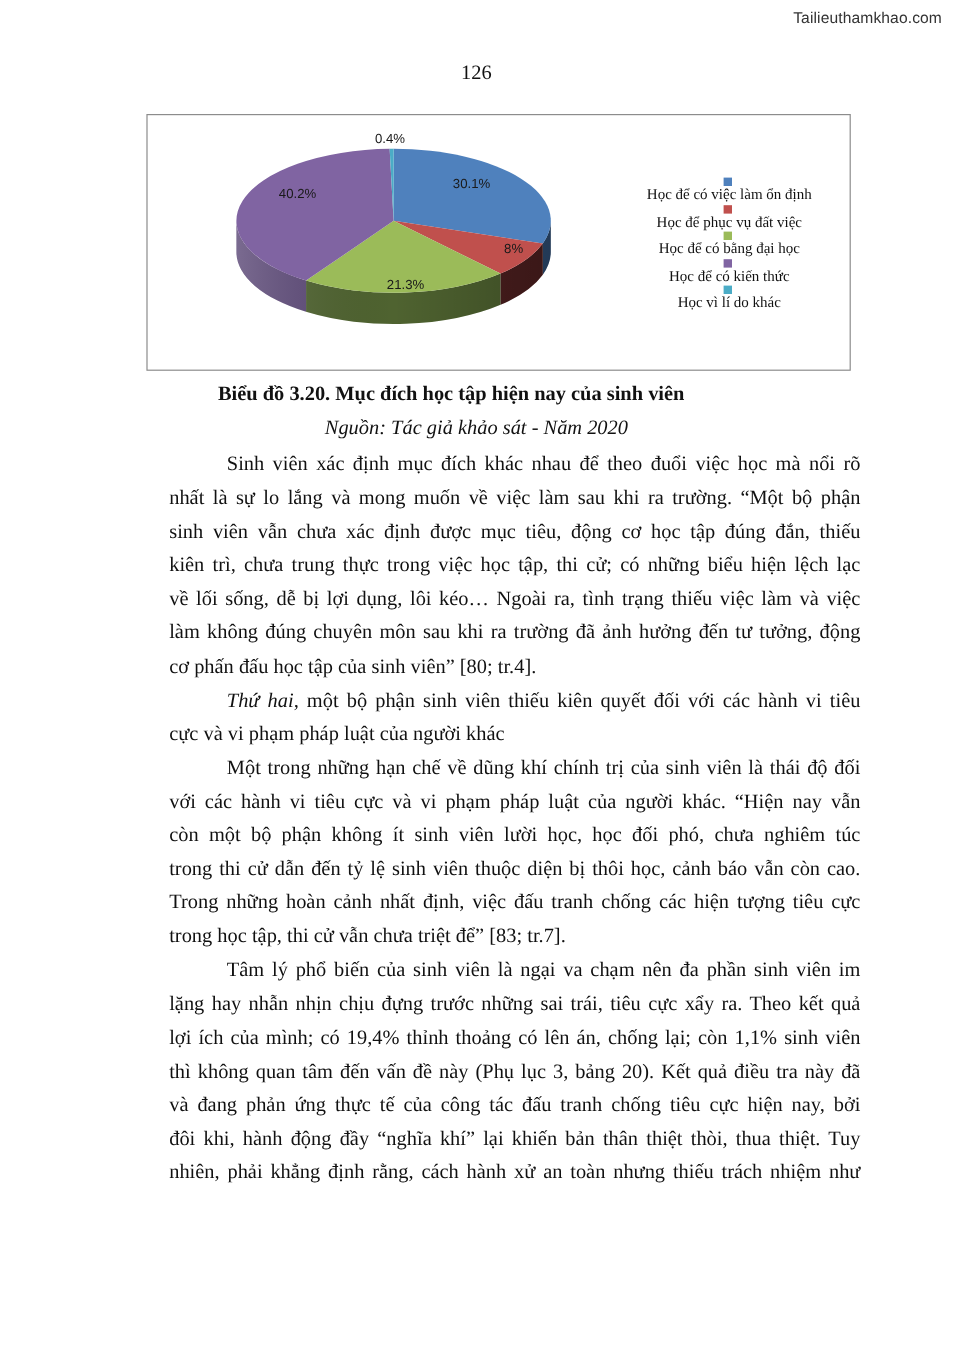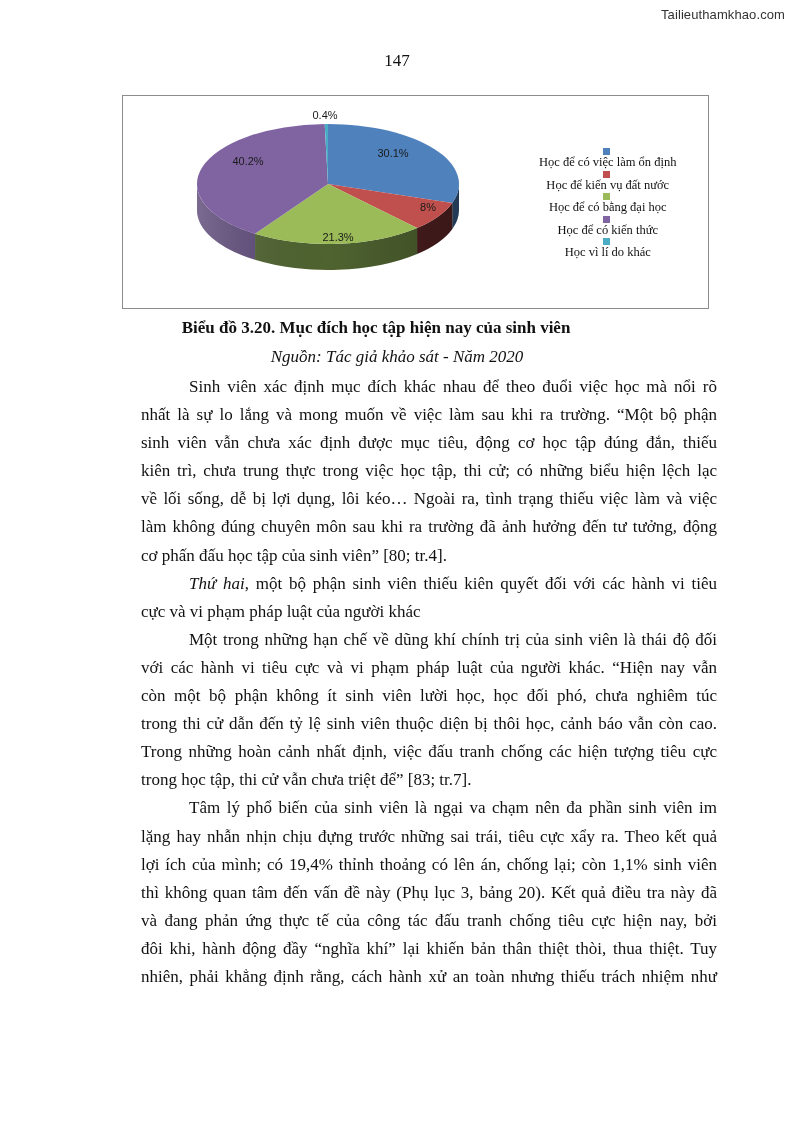--- a/index.html
+++ b/index.html
@@ -19,21 +19,21 @@
     .source { position: absolute; top: 347px; left: 0; width: 794px; text-align: center; font-style: italic; font-size: 17px; }
     .body-text { position: absolute; top: 373px; left: 113px; width: 604px; font-size: 17px; line-height: 28.1px; text-align: justify; }
     .line { display: block; text-align: justify; text-align-last: justify; white-space: nowrap; margin-left: 28px; }
     .line.last { text-align-last: left; }
     .line.indent { padding-left: 48px; }
   </style>
 </head>
 <body>
 
 <div class="watermark">Tailieuthamkhao.com</div>
-<div class="page-number">147</div>
+<div class="page-number">126</div>
 
 <div class="chart-frame">
   <svg id="pie-svg" width="587" height="214">
       <defs>
         <linearGradient id="sideShade" x1="0" x2="1">
           <stop offset="0" stop-color="#ffffff" stop-opacity="0.18"></stop>
           <stop offset="0.5" stop-color="#000000" stop-opacity="0"></stop>
           <stop offset="1" stop-color="#000000" stop-opacity="0.25"></stop>
         </linearGradient>
       </defs>
@@ -55,21 +55,21 @@
       <text x="125" y="69" text-anchor="middle" class="pie-label">40.2%</text>
       <text x="202" y="23" text-anchor="middle" class="pie-label">0.4%</text>
     </svg>
   <div class="legend" id="legend">
       <div class="legend-item">
         <span class="legend-swatch" style="background: rgb(79, 129, 189);"></span>
         <span>Học để có việc làm ổn định</span>
       </div>
       <div class="legend-item">
         <span class="legend-swatch" style="background: rgb(192, 80, 77);"></span>
-        <span>Học để kiến vụ đất nước</span>
+        <span>Học để phục vụ đất việc</span>
       </div>
       <div class="legend-item">
         <span class="legend-swatch" style="background: rgb(155, 187, 89);"></span>
         <span>Học để có bằng đại học</span>
       </div>
       <div class="legend-item">
         <span class="legend-swatch" style="background: rgb(128, 100, 162);"></span>
         <span>Học để có kiến thức</span>
       </div>
       <div class="legend-item">

